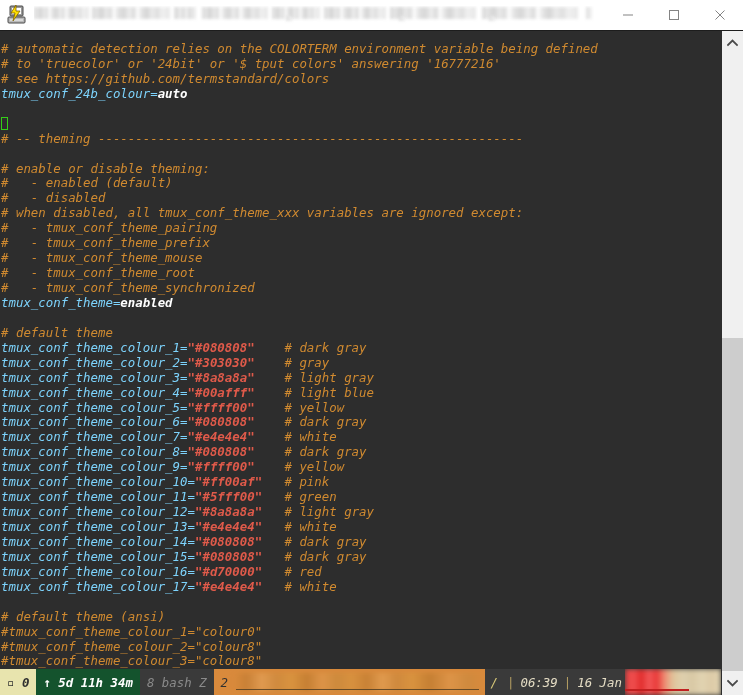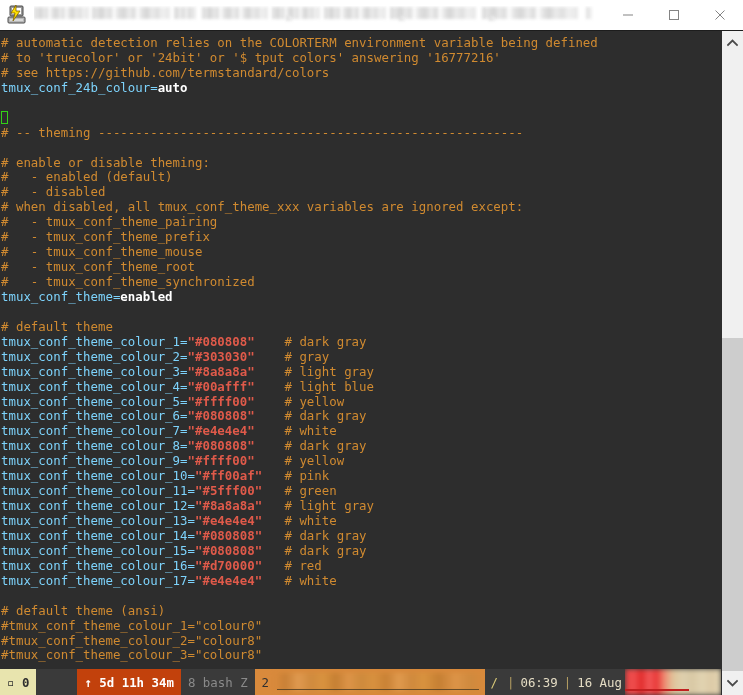--- a/index.html
+++ b/index.html
@@ -60,21 +60,22 @@
     display: flex;
     position: relative;
     background: #2d2d2d;
     border-top: 1px solid #1d1d1d;
   }
   #terminal {
     flex: 1 1 auto;
     position: relative;
     background: #2d2d2d;
     overflow: hidden;
-    padding: 2px 0 0 1px;
+    padding: 8px 0 0 1px;
+    font-style: italic;
   }
   #screen {
     font-family: "DejaVu Sans Mono", monospace;
     font-size: 12.4px;
     line-height: 14.95px;
     white-space: pre;
     letter-spacing: 0px;
     padding-top: 3px;
   }
   .row { height: 14.95px; }
@@ -114,21 +115,21 @@
     font-family: "DejaVu Sans Mono", monospace;
     font-size: 12.4px;
     background: #3a3a3a;
   }
   .seg {
     display: flex; align-items: center;
     padding: 0 7px;
     white-space: pre;
   }
   .seg-session { background: #e8e4ae; color: #303030; font-weight: bold; }
-  .seg-uptime  { background: #c2410c; color: #ffffff; font-weight: bold; margin-left: 41px; }
+  .seg-uptime  { background: #14532d; color: #ffffff; font-weight: bold; }
   .seg-win     { background: #3a3a3a; color: #8a8a8a; }
   .seg-win-active {
     background: #d98a3c; color: #303030;
     position: relative; overflow: hidden;
     flex: 1 1 auto; min-width: 0;
   }
   .seg-win-active .num { position: relative; z-index: 2; }
   .seg-win-active .redact {
     position: absolute; left: 20px; right: 0; top: 4px; bottom: 4px;
     background: linear-gradient(90deg,
@@ -254,21 +255,21 @@
         <div class="seg seg-win-active">
           <span class="num">2</span>
           <span class="redact"></span>
           <span class="underline"></span>
         </div>
         <div class="seg-right">
           <span class="slash">/</span>
           <span class="bar">|</span>
           <span class="txt">06:39</span>
           <span class="bar">|</span>
-          <span class="txt">16 Aug</span>
+          <span class="txt">16 Jan</span>
         </div>
         <div class="seg-host">
           <span class="redact2"></span>
           <span class="underline2"></span>
         </div>
       </div>
     </div>
 
     <div id="scrollbar">
       <div class="sb-arrow">

